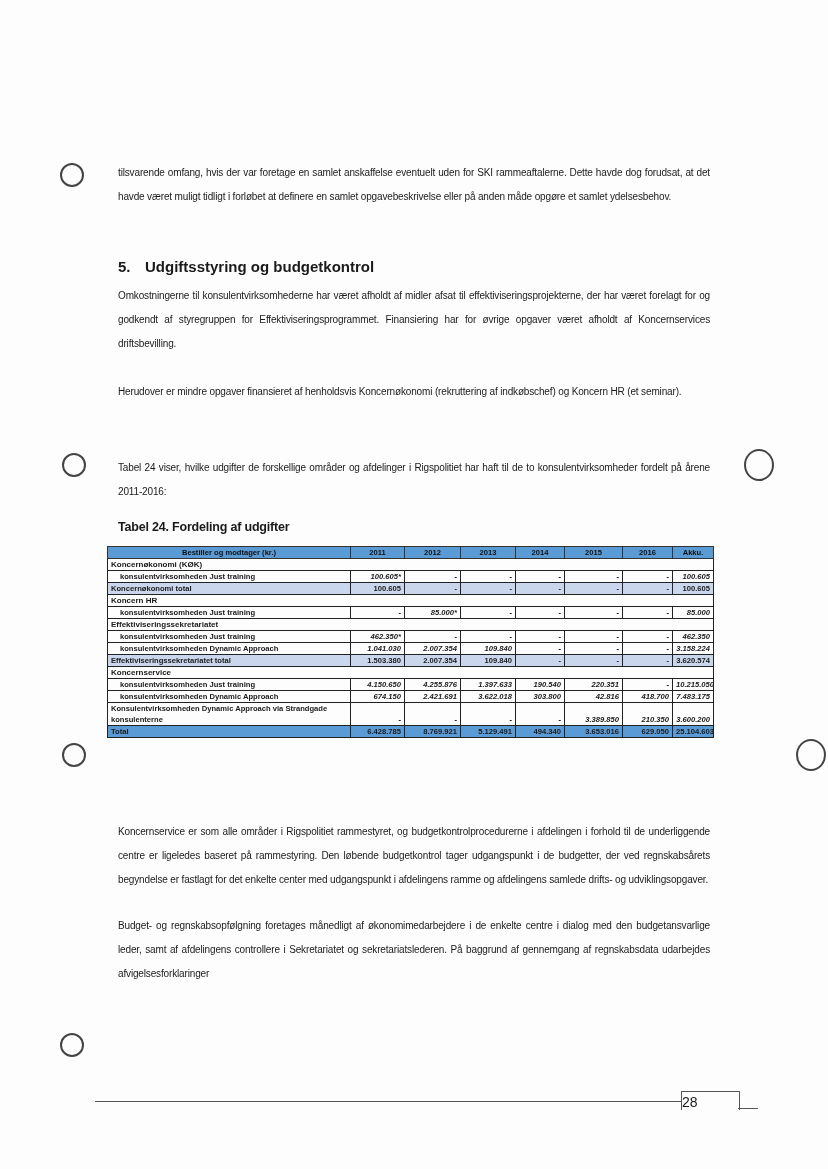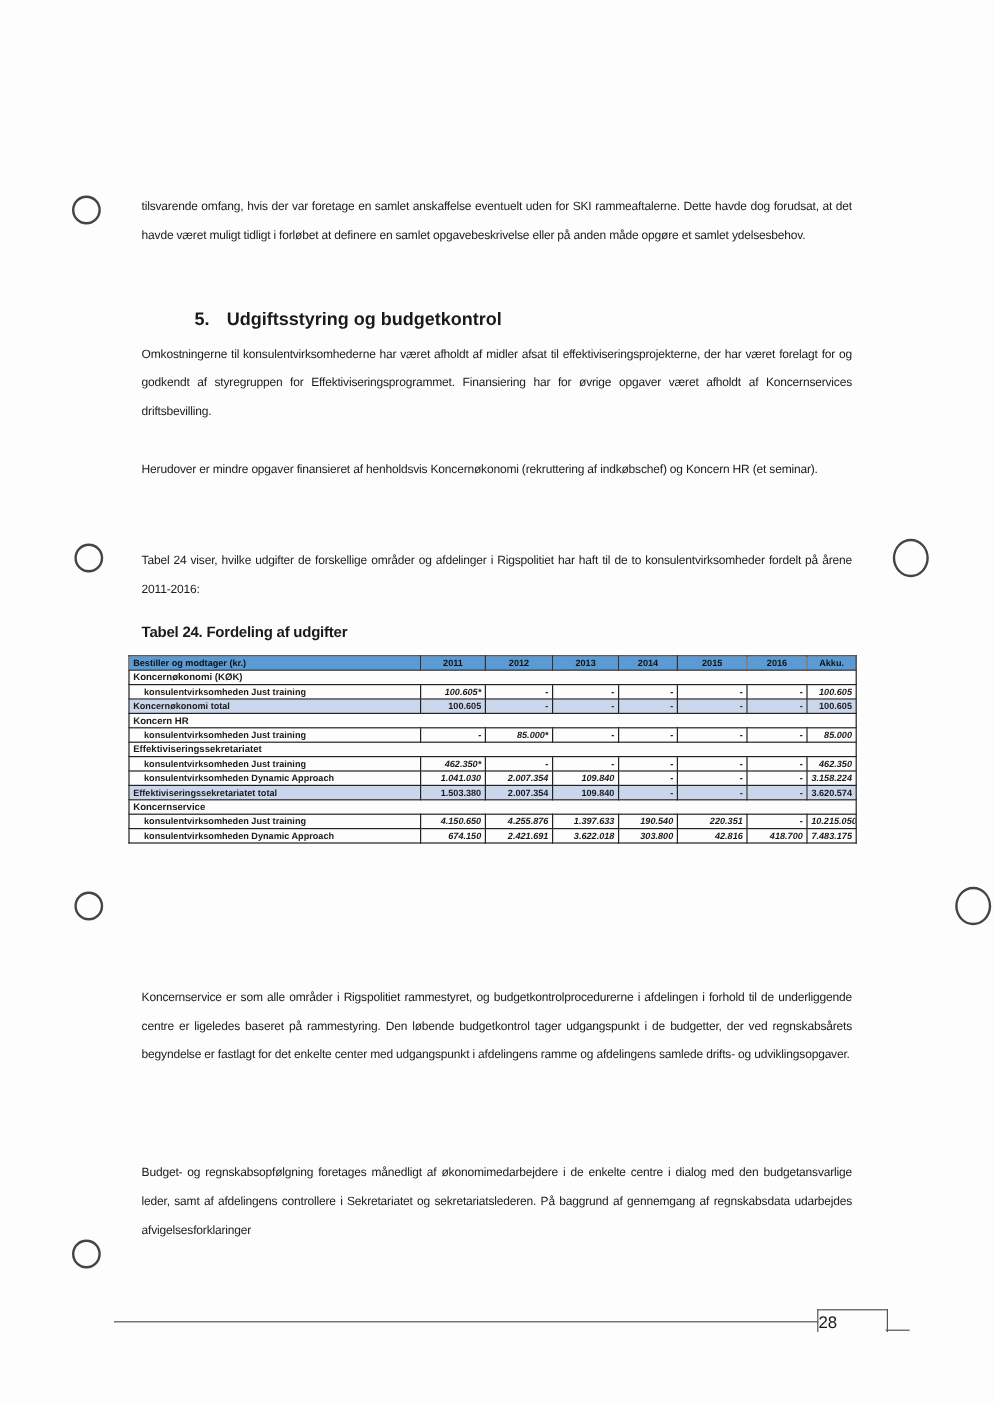--- a/index.html
+++ b/index.html
@@ -4,40 +4,40 @@
 <style>
   html, body { margin:0; padding:0; }
   body {
     width:828px; height:1169px; background:#fdfdfd; position:relative; overflow:hidden;
     font-family:"Liberation Sans", sans-serif; color:#1a1a1a;
   }
   .p { position:absolute; left:118px; width:592px; font-size:10px; line-height:24px; font-weight:normal; letter-spacing:-0.15px; }
   .p.j { text-align:justify; }
   .p.j::after { content:""; }
   #p1 { top:161px; }
-  #h5 { position:absolute; top:258px; left:118px; font-size:15px; font-weight:bold;margin-left:44px; }
+  #h5 { position:absolute; top:258px; left:118px; font-size:15px; font-weight:bold; }
   #h5 .num { display:inline-block; width:27px; }
   #p2 { top:284px; }
   #p3 { top:380px; }
   #p4 { top:456px; }
   #caption { position:absolute; top:520px; left:118px; font-size:12.5px; font-weight:bold; letter-spacing:-0.2px; }
   #p5 { top:820px; }
-  #p6 { top:966px; }
+  #p6 { top:914px; }
 
   .hole { position:absolute; width:20px; height:20px; border:2px solid #444; border-radius:50%; }
   .hole.big { width:26px; height:28px; }
 
   table#tbl {
     position:absolute; left:107px; top:546px; width:606px; border-collapse:collapse;
     font-size:7.6px; font-weight:bold; table-layout:fixed;
   }
   #tbl td { border:1px solid #222; padding:0 3px; height:11px; line-height:11px; white-space:nowrap; overflow:hidden; }
   #tbl td.num { text-align:right; font-style:italic; }
   #tbl tr.hdr td { background:#5b9bd5; border-color:#333; text-align:center; color:#111; }
-  #tbl tr.hdr td.lbl { text-align:left; }
+  #tbl tr.hdr td.lbl { text-align:center; }
   #tbl tr.sec td { border-left:1px solid #222; }
   #tbl tr.sec td.lbl { font-size:8px;margin-top:14px; }
   #tbl tr.sub td.lbl { padding-left:12px; }
   #tbl tr.tot td { background:#c9d6ec; }
   #tbl tr.tot td.num { font-style:normal; }
   #tbl tr.grand td { background:#5b9bd5; }
   #tbl tr.grand td.num { font-style:normal; }
   #tbl tr.tall td { height:22px; vertical-align:bottom; }
   #tbl tr.tall td.lbl { white-space:normal; line-height:11px; padding-left:3px; }
 
@@ -174,20 +174,40 @@
       <tr class="sub">
         <td class="lbl">konsulentvirksomheden Dynamic Approach</td>
         <td class="num">674.150</td>
         <td class="num">2.421.691</td>
         <td class="num">3.622.018</td>
         <td class="num">303.800</td>
         <td class="num">42.816</td>
         <td class="num">418.700</td>
         <td class="num">7.483.175</td>
       </tr>
+      <tr class="tall sub">
+        <td class="lbl">Konsulentvirksomheden Dynamic Approach via Strandgade konsulenterne</td>
+        <td class="num">-</td>
+        <td class="num">-</td>
+        <td class="num">-</td>
+        <td class="num">-</td>
+        <td class="num">3.389.850</td>
+        <td class="num">210.350</td>
+        <td class="num">3.600.200</td>
+      </tr>
+      <tr class="grand">
+        <td class="lbl">Total</td>
+        <td class="num">6.428.785</td>
+        <td class="num">8.769.921</td>
+        <td class="num">5.129.491</td>
+        <td class="num">494.340</td>
+        <td class="num">3.653.016</td>
+        <td class="num">629.050</td>
+        <td class="num">25.104.603</td>
+      </tr>
     </tbody>
 </table>
 
 <div class="p j" id="p5">Koncernservice er som alle områder i Rigspolitiet rammestyret, og budgetkontrolprocedurerne i afdelingen i forhold til de underliggende centre er ligeledes baseret på rammestyring. Den løbende budgetkontrol tager udgangspunkt i de budgetter, der ved regnskabsårets begyndelse er fastlagt for det enkelte center med udgangspunkt i afdelingens ramme og afdelingens samlede drifts- og udviklingsopgaver.</div>
 <div class="p j" id="p6">Budget- og regnskabsopfølgning foretages månedligt af økonomimedarbejdere i de enkelte centre i dialog med den budgetansvarlige leder, samt af afdelingens controllere i Sekretariatet og sekre­tariatslederen. På baggrund af gennemgang af regnskabsdata udarbejdes afvigelsesforklaringer</div>
 
 <div id="footer-line1"></div>
 <div id="pagebox">28</div>
 <div id="footer-line2"></div>
 

